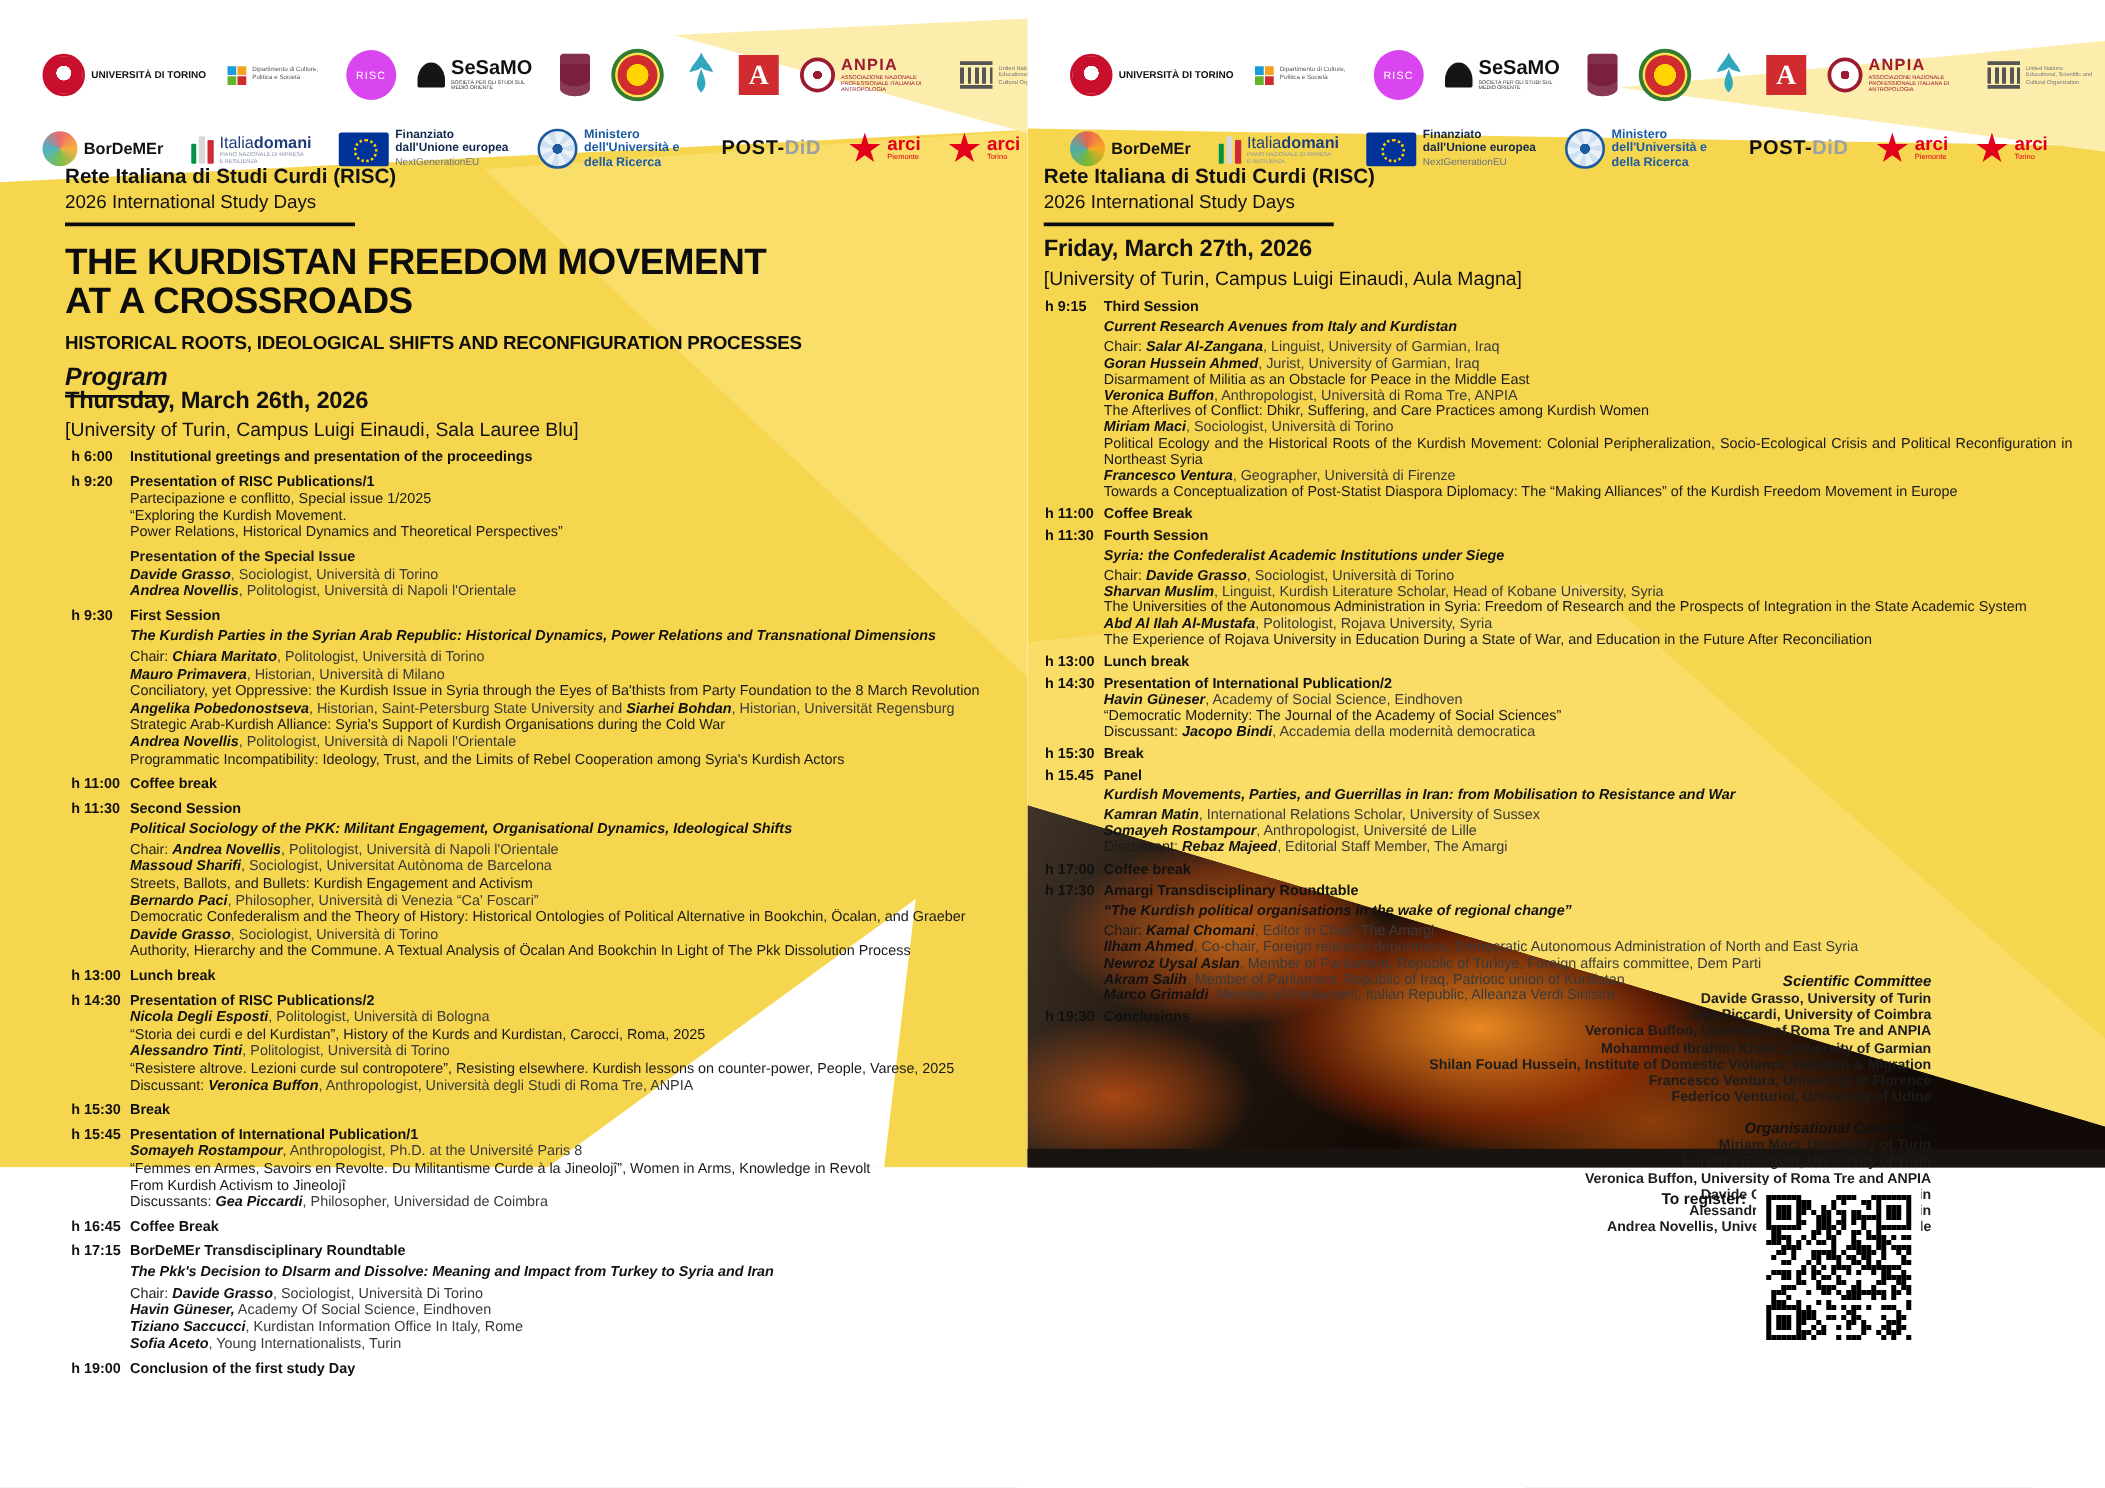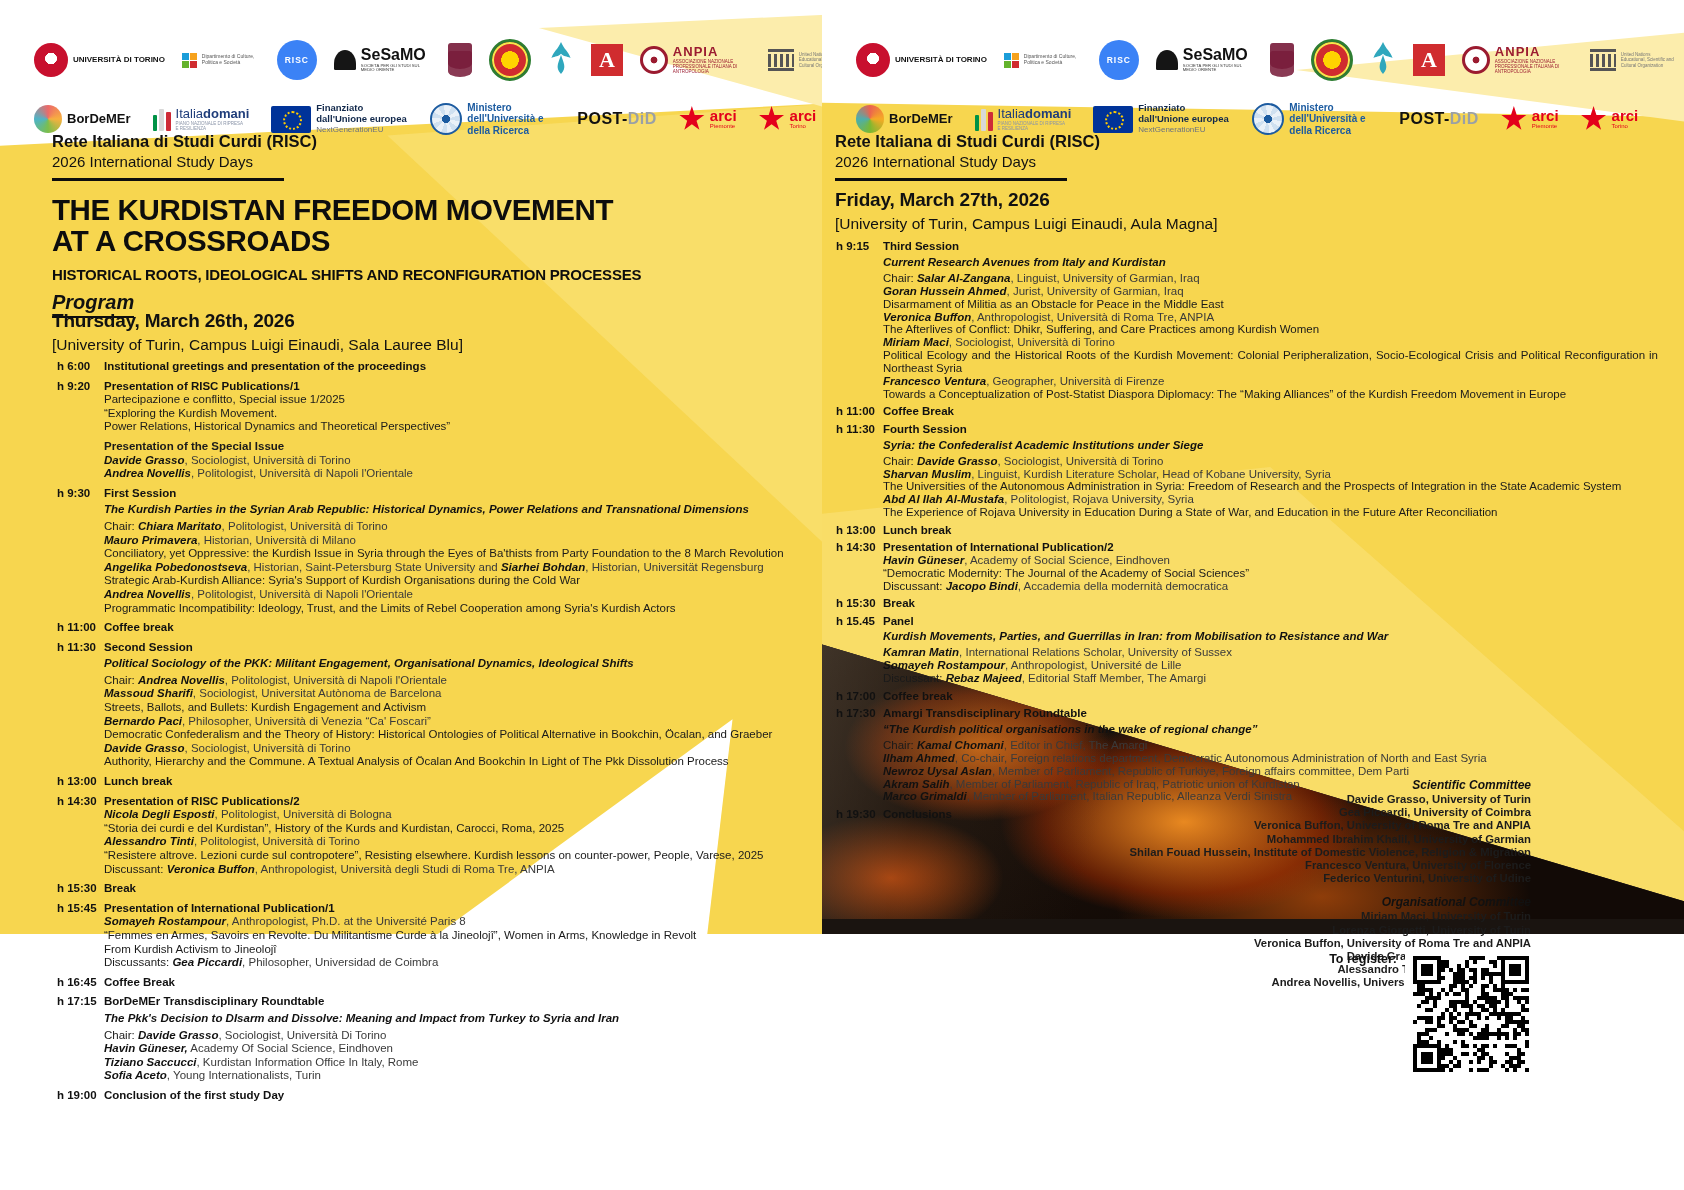--- a/index.html
+++ b/index.html
@@ -48,21 +48,21 @@
   .lsub{font-size:4.5px;color:#777;max-width:70px;line-height:1.15;}
   .licon{flex:0 0 auto;}
 
   .licon-unito{width:30px;height:30px;border-radius:50%;background:radial-gradient(circle at 50% 45%, #fff 0 26%, #C8102E 27% 100%);border:2px solid #C8102E;}
   .kind-unito .llabel{font-size:8px;}
   .licon-dept{width:15px;height:15px;display:grid;grid-template-columns:7px 7px;grid-template-rows:7px 7px;gap:1px;}
   .licon-dept i{display:block;}
   .licon-dept i:nth-child(1){background:#1b9dd9;}.licon-dept i:nth-child(2){background:#f6a21d;}
   .licon-dept i:nth-child(3){background:#64b32c;}.licon-dept i:nth-child(4){background:#d02c2f;}
   .kind-dept .lsub{font-size:5px;color:#555;max-width:58px;}
-  .licon-risc{width:40px;height:40px;border-radius:50%;background:#3b82f6;color:#fff;display:flex;align-items:center;justify-content:center;font-size:8.5px;font-weight:bold;letter-spacing:1px;}
+  .licon-risc{width:40px;height:40px;border-radius:50%;background:#d946ef;color:#fff;display:flex;align-items:center;justify-content:center;font-size:8.5px;font-weight:normal;letter-spacing:1px;}
   .licon-sesamo{width:22px;height:20px;background:#151515;border-radius:50% 50% 6% 6% / 70% 70% 8% 8%;}
   .kind-sesamo .llabel{font-size:16px;}
   .kind-sesamo .lsub{font-size:4.2px;color:#333;}
   .licon-crest{width:24px;height:34px;background:#7a1f3d;border-radius:3px 3px 50% 50%/3px 3px 18% 18%;box-shadow:inset 0 -8px 0 rgba(255,255,255,.12), inset 0 8px 0 rgba(255,255,255,.08);}
   .licon-kurdsun{width:36px;height:36px;border-radius:50%;border:3px solid #2e7d32;background:radial-gradient(circle,#ffd400 0 34%,#d02c2f 35% 100%);box-shadow:inset 0 0 0 2px #f6e84c;}
   .licon-acca{width:32px;height:32px;background:#d02c2f;color:#fff;display:flex;align-items:center;justify-content:center;font-family:"Liberation Serif","DejaVu Serif",serif;font-size:22px;font-weight:bold;}
   .licon-anpia{width:22px;height:22px;border-radius:50%;border:3px solid #9b1b30;background:radial-gradient(circle,#9b1b30 0 22%,#fff 23% 100%);}
   .kind-anpia .llabel{font-size:13px;color:#9b1b30;letter-spacing:1px;}
   .kind-anpia .lsub{color:#9b1b30;max-width:78px;}
   .licon-unesco{width:26px;height:22px;background:
@@ -126,21 +126,21 @@
   .sline{font-size:11.5px;line-height:13.6px;color:#1a1a1a;}
   .p2 .sline,.p2 .sheading,.p2 .stime{line-height:12.9px;}
   .p2 .sline{text-align:justify;}
   .sline.lsubt{font-weight:bold;font-style:italic;margin:3px 0;text-align:left;}
   .sline.lhead{font-weight:bold;margin-top:6px;}
   .run-n{font-weight:bold;font-style:italic;color:#111;}
   .run-a{color:#3a3a3a;}
   .run-p{color:#1a1a1a;}
 
   
-  .committees{position:absolute;right:153px;top:778px;width:560px;text-align:right;z-index:4;}
+  .committees{position:absolute;right:139px;top:778px;width:560px;text-align:right;z-index:4;}
   .cmt-title{font-size:12px;font-weight:bold;font-style:italic;margin-bottom:1px;}
   .cmt-line{font-size:11.3px;font-weight:600;line-height:13.2px;color:#1c1c1c;}
   .cmt-gap{height:10px;}
   .register{position:absolute;right:287px;top:952px;font-size:12.5px;font-weight:bold;z-index:5;}
   .qrbox{position:absolute;left:583px;top:948px;width:132px;height:132px;background:#fff;z-index:5;display:flex;align-items:center;justify-content:center;}
   .qrbox svg{display:block;}
 </style>
 </head>
 <body>
 

